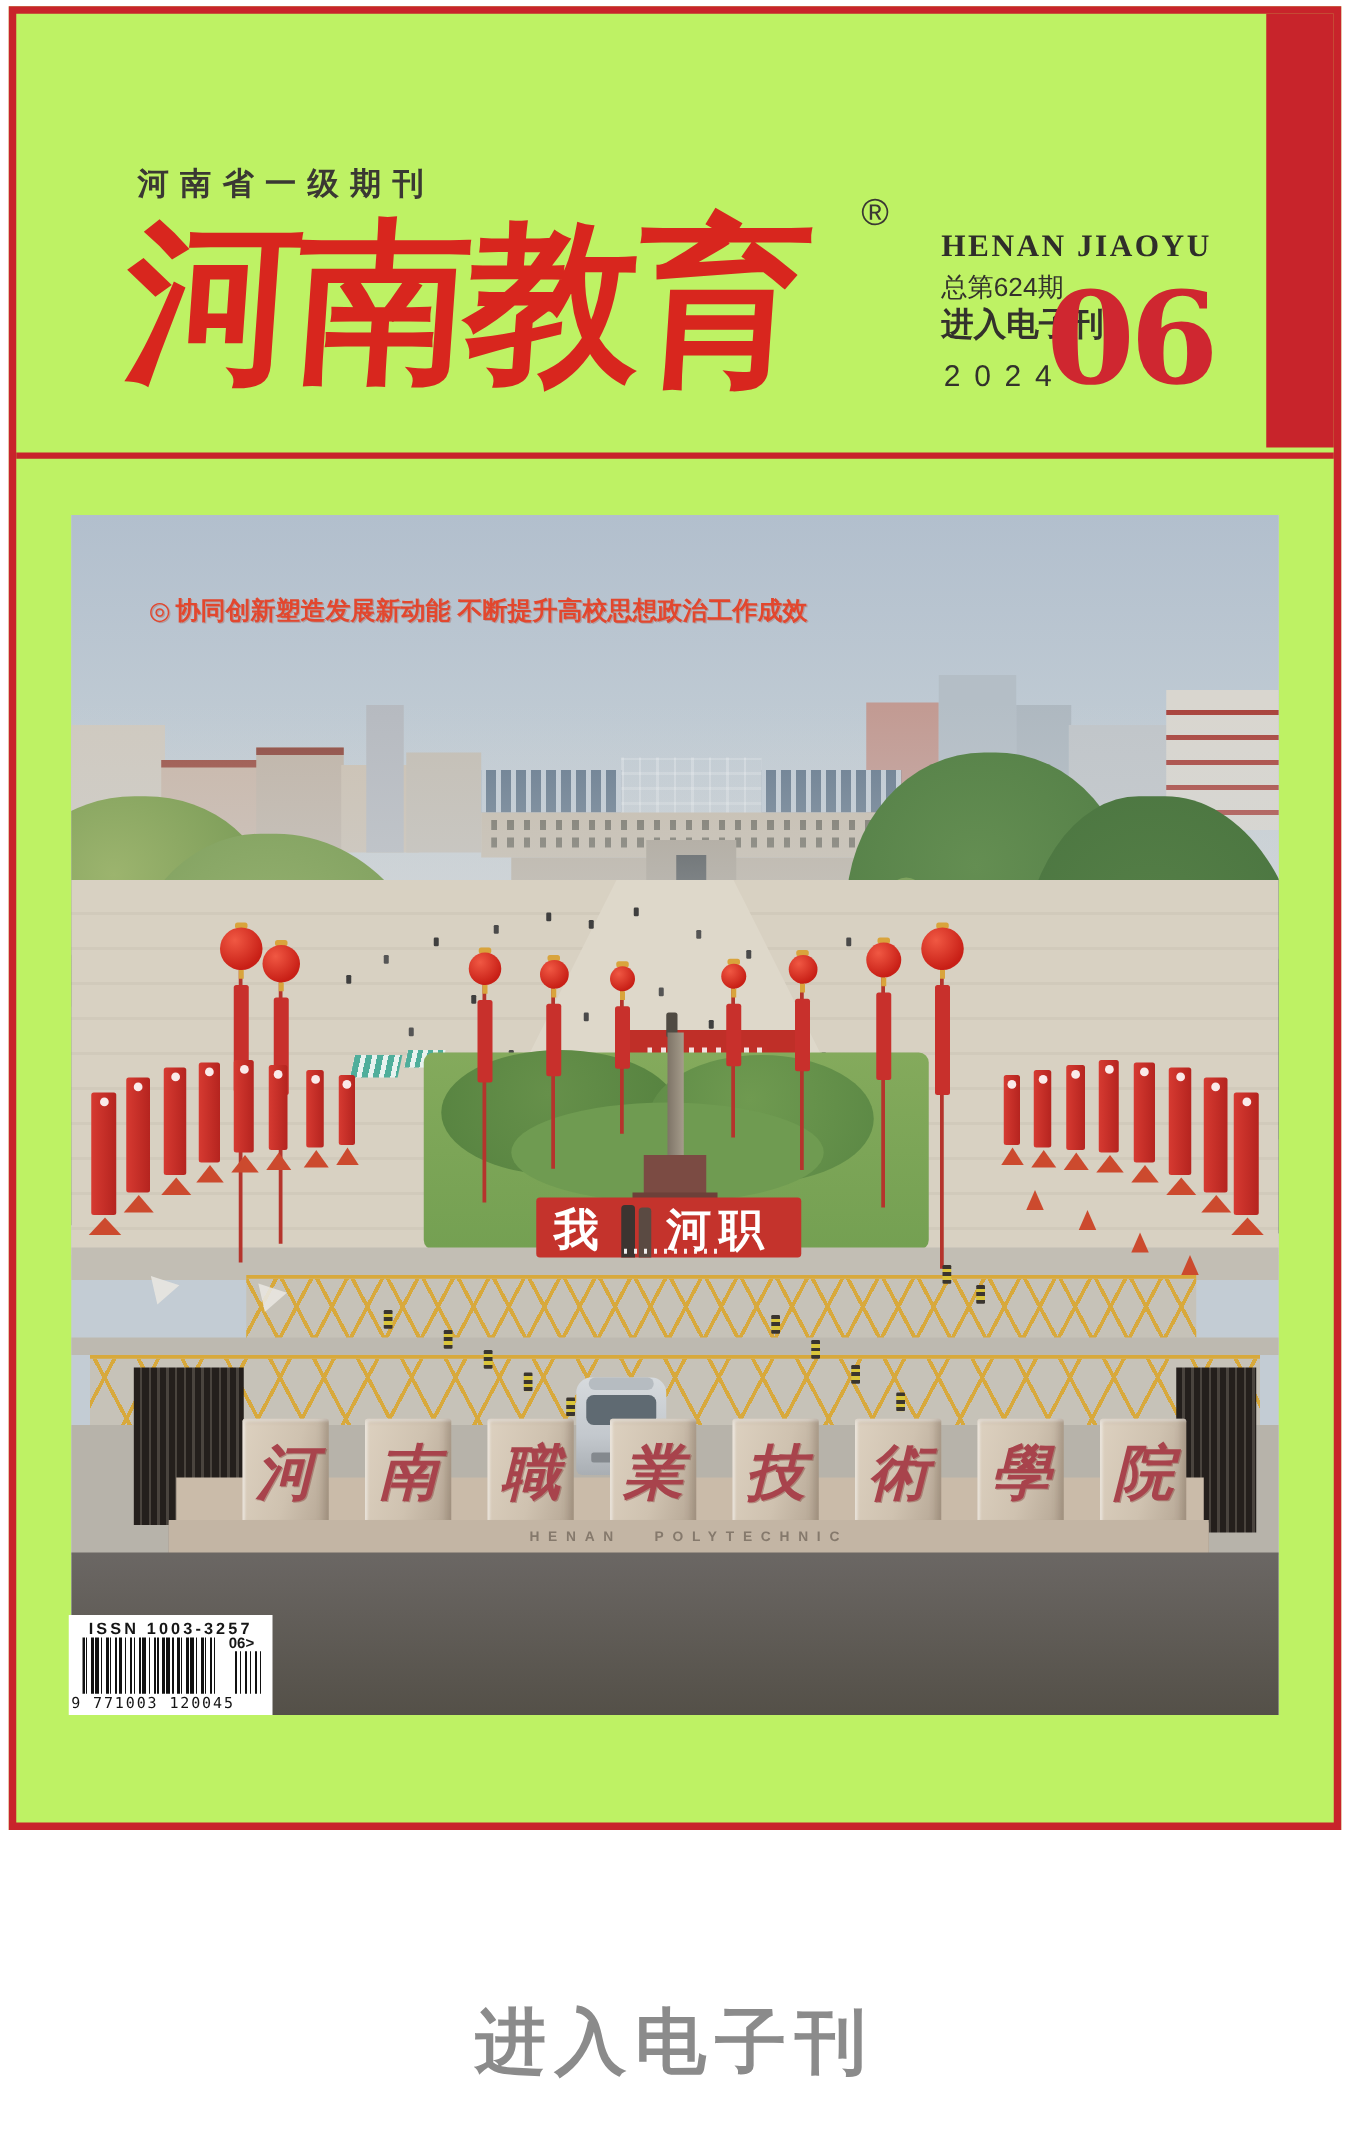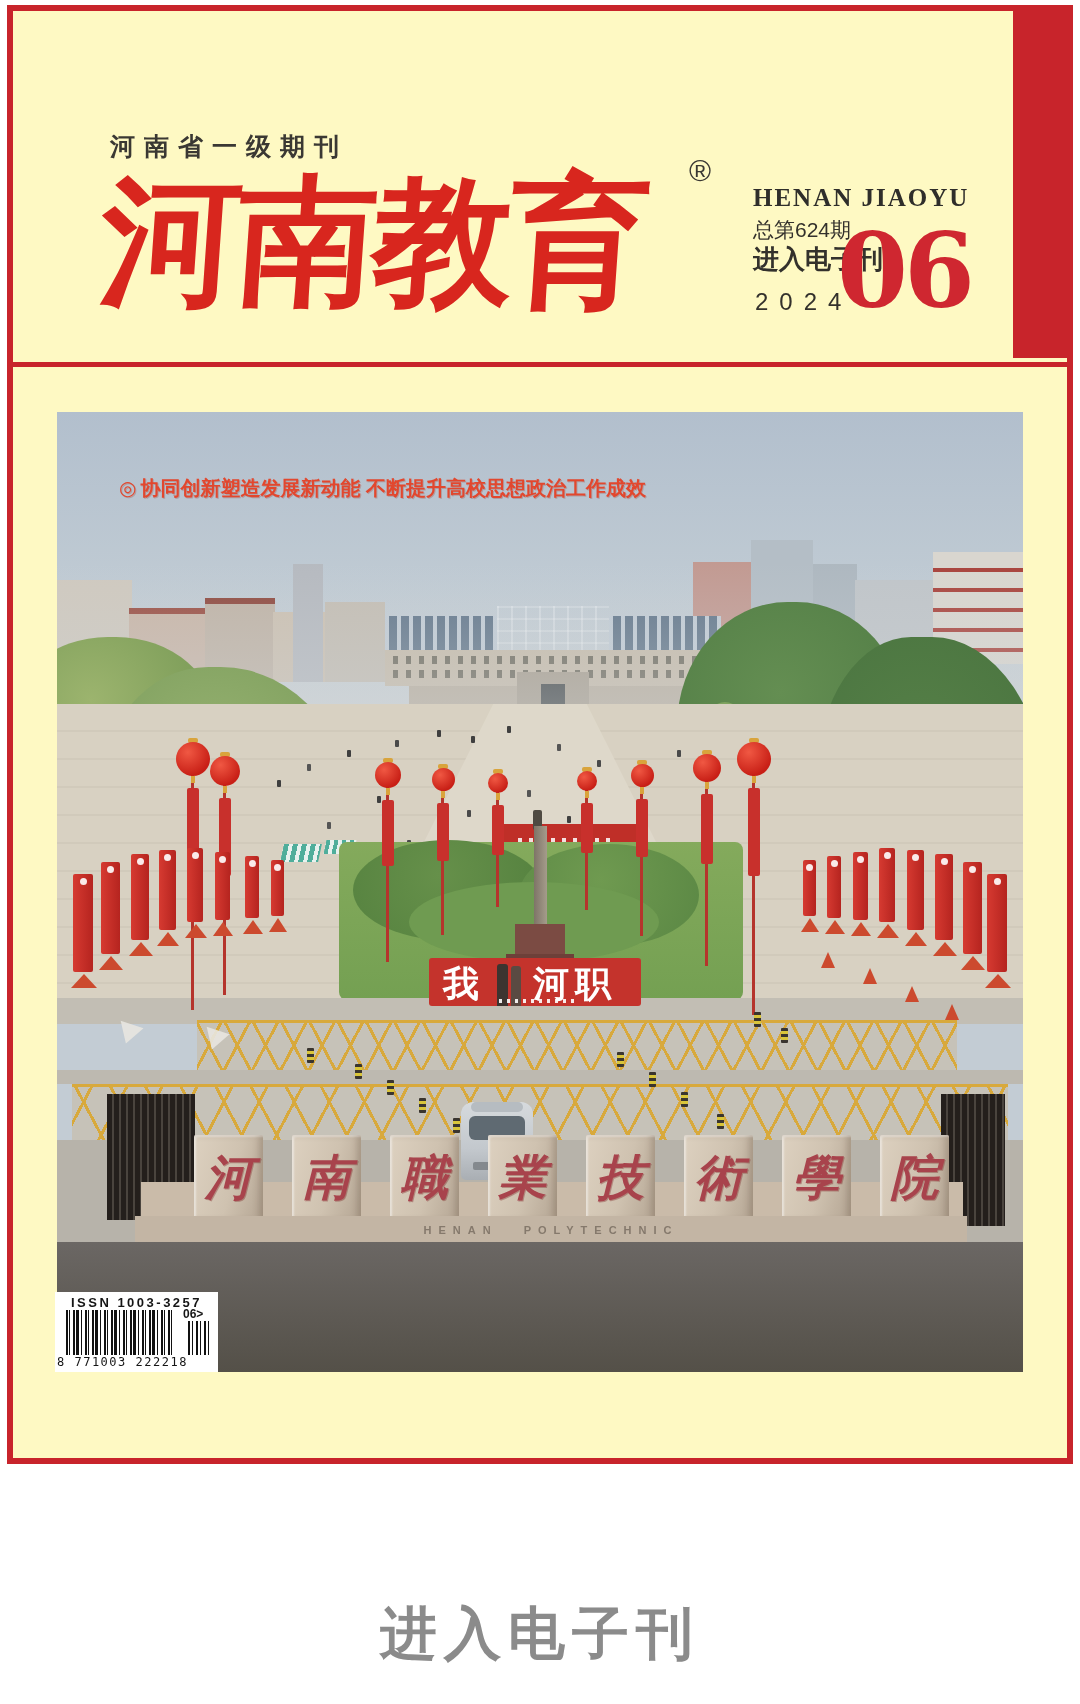--- a/index.html
+++ b/index.html
@@ -1,21 +1,21 @@
 <!DOCTYPE html>
 <html><head>
 <meta charset="utf-8">
 <style>
   html,body{margin:0;padding:0;background:#ffffff;}
   .page{position:relative;width:1080px;height:1704px;background:#ffffff;overflow:hidden;
         font-family:"Liberation Sans","DejaVu Sans",sans-serif;}
   .abs{position:absolute;}
   
   .cover{position:absolute;left:7px;top:5px;width:1066px;height:1459px;box-sizing:border-box;
-         border:6px solid #c8242b;background:#fef9c3;cursor:pointer;}
+         border:6px solid #c8242b;background:#bef264;cursor:pointer;}
   .grade{position:absolute;left:97px;top:119px;font-size:25px;font-weight:700;color:#3a3833;
          letter-spacing:9px;}
   .title{position:absolute;left:88px;top:136px;width:600px;height:190px;line-height:190px;
          font-size:140px;font-weight:900;color:#d8261e;letter-spacing:-4px;
          transform:skewX(-4deg);white-space:nowrap;}
   .regmark{position:absolute;left:676px;top:143px;font-size:30px;color:#3a3833;font-weight:400;}
   .latin{position:absolute;left:740px;top:173px;font-size:25px;color:#2f2e2a;
          font-family:"Liberation Serif","DejaVu Serif",serif;font-weight:700;letter-spacing:2px;}
   .issuetotal{position:absolute;left:740px;top:205px;font-size:21px;font-weight:400;color:#33312c;}
   .edition{position:absolute;left:740px;top:231px;font-size:26px;font-weight:800;color:#33312c;}
@@ -334,20 +334,20 @@
         <div style="position: absolute; left: 888px; top: 592px; width: 0px; height: 0px; border-left: 7px solid transparent; border-right: 7px solid transparent; border-bottom: 16px solid rgb(204, 74, 46); z-index: 15;"></div>
         <div style="position: absolute; left: 60px; top: 612px; width: 0px; height: 0px; border-left: 12px solid transparent; border-right: 12px solid transparent; border-top: 20px solid rgb(232, 230, 224); transform: rotate(18deg); opacity: 0.9; z-index: 8;"></div>
         <div style="position: absolute; left: 146px; top: 618px; width: 0px; height: 0px; border-left: 12px solid transparent; border-right: 12px solid transparent; border-top: 20px solid rgb(232, 230, 224); transform: rotate(18deg); opacity: 0.9; z-index: 8;"></div>
       </div>
 
     <div class="barcode">
       <div class="issn">ISSN 1003-3257</div>
       <div class="bars"></div>
       <div class="addonlbl">06&gt;</div>
       <div class="addonbars"></div>
-      <div class="eandigits">8 771003 222218</div>
+      <div class="eandigits">9 771003 120045</div>
     </div>
 
   </div>
 
   <div class="footer-line" style="top:1596px;">进入电子刊</div>
 
 </div>
 
 </body></html>

